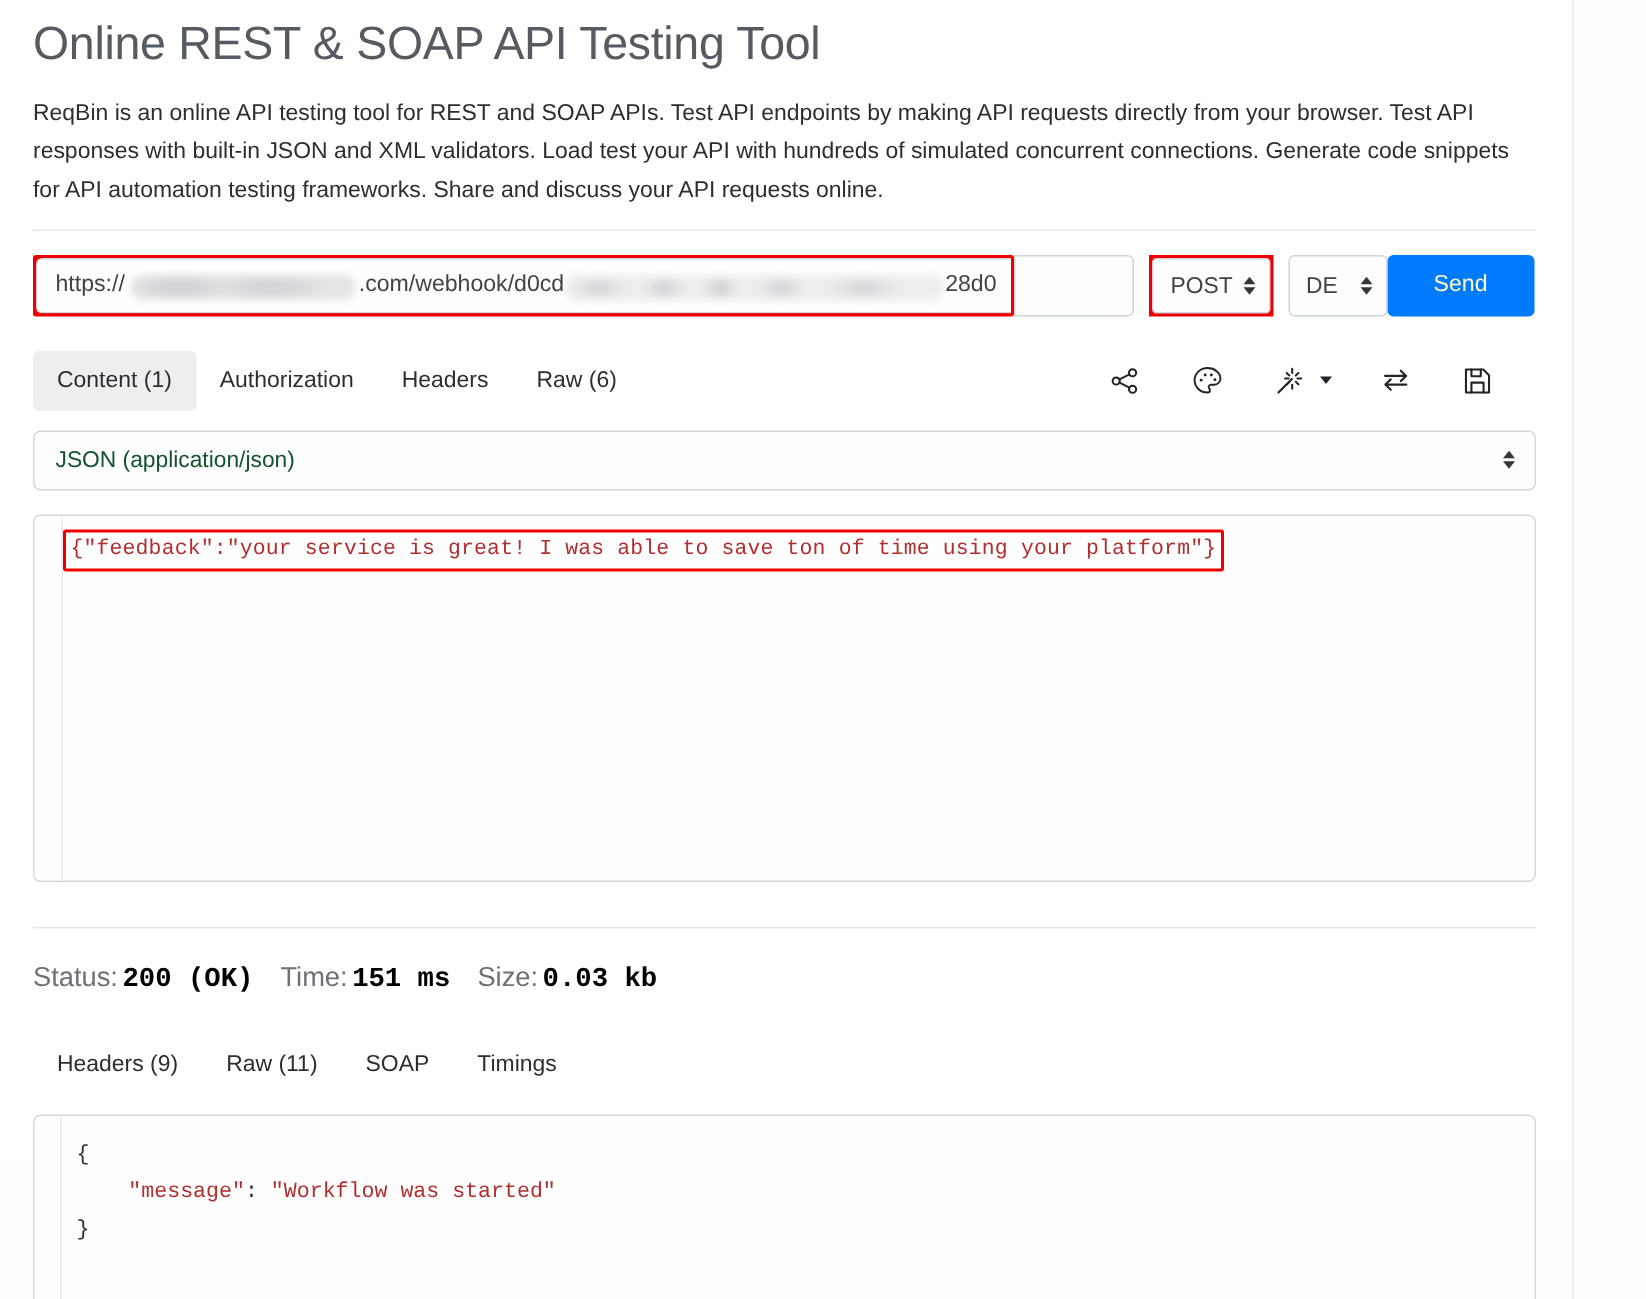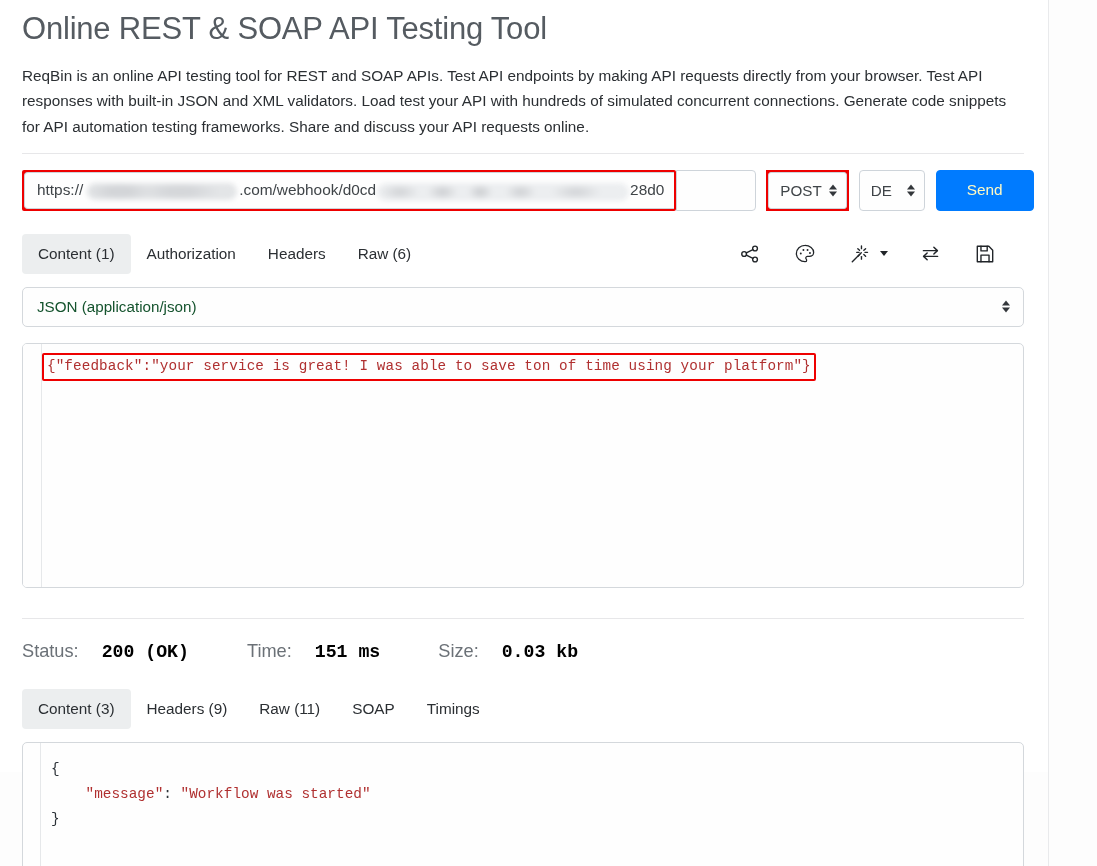--- a/index.html
+++ b/index.html
@@ -158,21 +158,20 @@
     padding: 0 24px 0 11px;
     font-size: 15.2px;
     color: #3f4448;
     box-sizing: border-box;
     flex: 1;
     white-space: nowrap;
   }
   .method-annot .select-box { margin: -1px; border-radius: 3px; }
   .lang-select {
     flex: 0 0 66px;
-    margin-right: 11px;
   }
   .spin {
     position: absolute;
     right: 8px;
     top: 50%;
     transform: translateY(-50%);
     width: 9px;
     height: 15px;
     display: flex;
     flex-direction: column;
@@ -305,21 +304,21 @@
     border: 0;
     border-top: 1px solid #e7e7e9;
     margin: 0 0 22px 0;
   }
   .status-line {
     font-size: 18.2px;
     color: #6b7177;
     margin-bottom: 26px;
     display: flex;
     align-items: baseline;
-    gap: 23px;
+    gap: 3px;
     white-space: nowrap;
   }
   .status-line .val {
     color: #000000;
     font-weight: 700;
     font-family: Liberation Mono, monospace;
   }
   .status-line .lbl { font-weight: 400; }
   .status-line .gap { display: inline-block; width: 12px; }
 
@@ -485,21 +484,20 @@
         <span class="gap"></span>
         <span class="lbl">Time:</span>
         <span class="val">151 ms</span>
         <span class="gap"></span>
         <span class="lbl">Size:</span>
         <span class="val">0.03 kb</span>
       </div>
 
       <div class="tabbar">
         <div class="tabs">
-          <div class="tab active">Content (3)</div>
           <div class="tab">Headers (9)</div>
           <div class="tab">Raw (11)</div>
           <div class="tab">SOAP</div>
           <div class="tab">Timings</div>
         </div>
       </div>
 
       <div class="resp-box">
         <div class="resp-gutter"></div>
         <div class="resp-code"><span>{</span>

